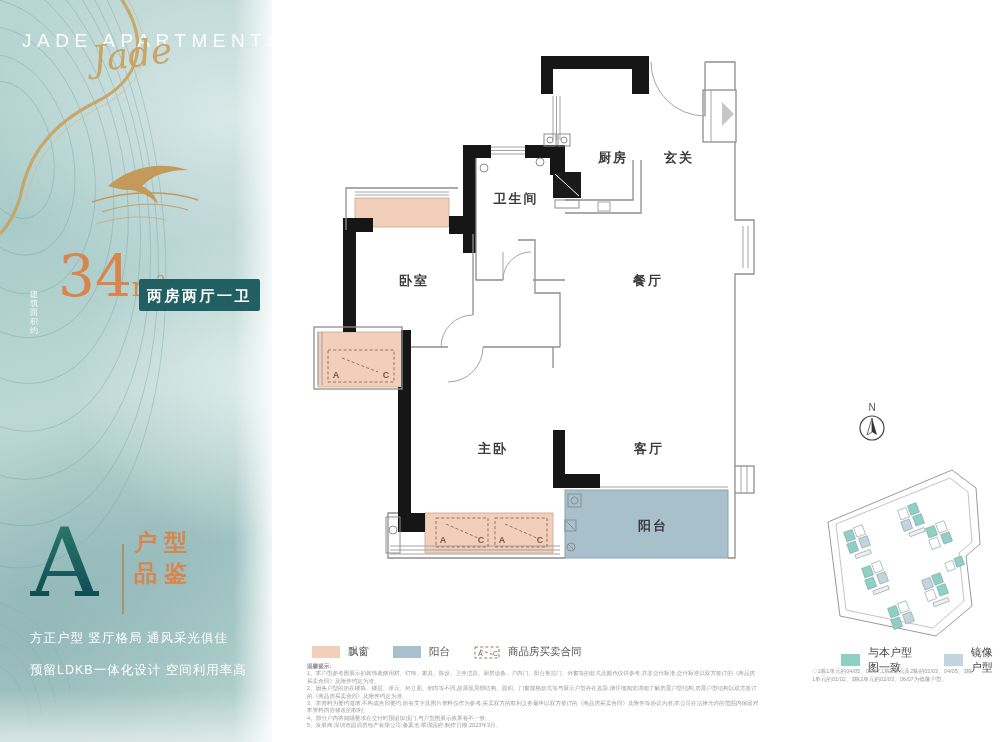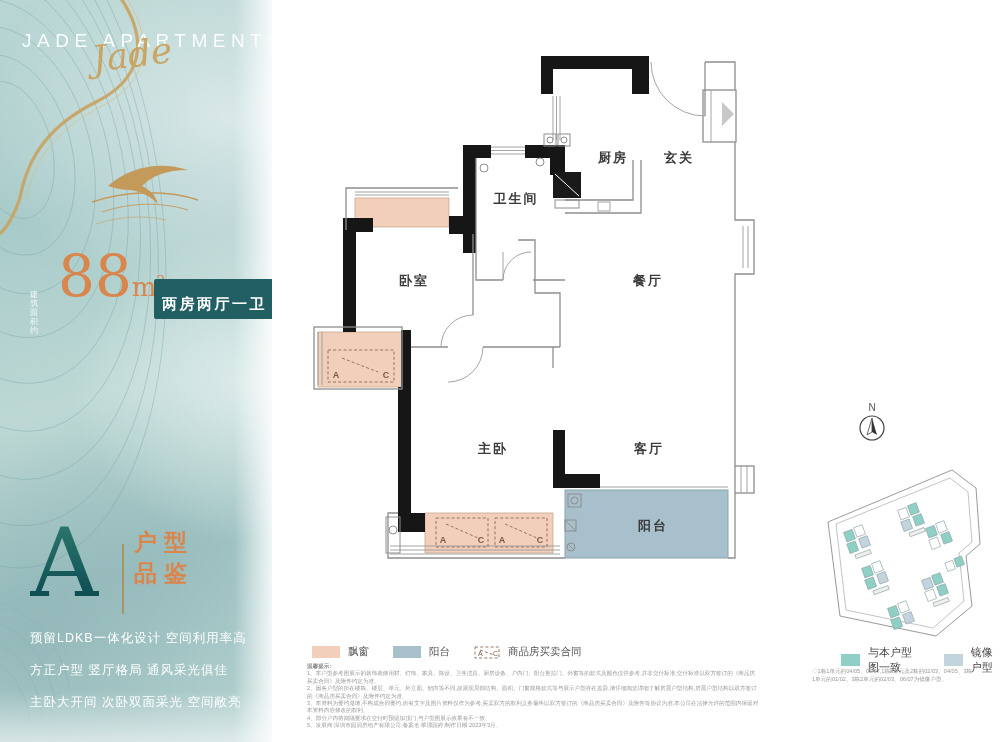--- a/index.html
+++ b/index.html
@@ -19,22 +19,22 @@
   #brand-title{position:absolute;left:22px;top:30px;width:240px;color:#fbfdfd;
       font-size:19px;font-weight:400;letter-spacing:5.5px;white-space:nowrap;}
   #brand-script{position:absolute;left:92px;top:34px;font-family:"DejaVu Serif",serif;
       font-style:italic;font-size:36px;color:#c9a360;transform:rotate(-7deg);opacity:.95;}
   #area-row{position:absolute;left:28px;top:256px;height:60px;}
   #area-prefix{position:absolute;left:2px;top:22px;color:#f6fbfa;font-size:8px;line-height:9px;letter-spacing:1px;margin-top:12px;}
   #area-num{position:absolute;left:30px;top:-14px;font-family:"DejaVu Serif",serif;
       font-size:58px;color:#d9854b;}
   #area-unit{font-size:26px;letter-spacing:0;}
   #area-unit sup{font-size:14px;}
-  #area-tag{position:absolute;left:126px;top:23px;background:#215f63;color:#fff;
-      font-size:15px;font-weight:bold;letter-spacing:2.5px;padding:16px 8px 5px;border-radius:2px;white-space:nowrap;}
+  #area-tag{position:absolute;left:111px;top:23px;background:#215f63;color:#fff;
+      font-size:15px;font-weight:bold;letter-spacing:2.5px;padding:8px 8px 5px;border-radius:2px;white-space:nowrap;}
   #unit-letter{position:absolute;left:30px;top:518px;font-family:"DejaVu Serif",serif;font-size:96px;line-height:.95;
       background:linear-gradient(180deg,#2e7a6e 0%,#0d4b52 90%);-webkit-background-clip:text;background-clip:text;color:transparent;}
   #unit-divider{position:absolute;left:122px;top:544px;width:2px;height:70px;background:#a8946a;}
   #unit-subtitle{position:absolute;left:134px;top:527px;color:#d9854b;font-size:23px;font-weight:600;
       letter-spacing:7px;line-height:31px;white-space:nowrap;}
   #features{position:absolute;left:30px;top:630px;width:235px;color:#ffffff;font-size:12.5px;
       letter-spacing:1px;font-weight:500;}
   #features .f{margin-bottom:15px;white-space:nowrap;}
   
   #plan{position:absolute;left:298px;top:50px;}
@@ -99,35 +99,34 @@
     <div class="fade"></div>
 
     <div id="brand-title">JADE APARTMENTS</div>
     <div id="brand-script">Jade</div>
 
     <div id="area-row">
       <div id="area-prefix">
         <div>建筑</div>
         <div>面积约</div>
       </div>
-      <div id="area-num"><span>88</span><span id="area-unit"><span>m</span><sup>2</sup></span></div>
+      <div id="area-num"><span>34</span><span id="area-unit"><span>m</span><sup>2</sup></span></div>
       <div id="area-tag">两房两厅一卫</div>
     </div>
 
     <div id="unit-letter">A</div>
     <div id="unit-divider"></div>
     <div id="unit-subtitle">
       <div>户型</div>
       <div>品鉴</div>
     </div>
 
     <div id="features">
+      <div class="f">方正户型  竖厅格局  通风采光俱佳</div>
       <div class="f">预留LDKB一体化设计 空间利用率高</div>
-      <div class="f">方正户型  竖厅格局  通风采光俱佳</div>
-      <div class="f">主卧大开间 次卧双面采光 空间敞亮</div>
     </div>
   </div>
 
   <svg id="plan" width="472" height="580" viewBox="0 0 472 580">
 
     <rect class="bay" x="57" y="148" width="94" height="29"></rect>
     <rect class="bay" x="20" y="282" width="84" height="55"></rect>
     <rect class="bay" x="127" y="463" width="128" height="40"></rect>
     <rect class="balc" x="267" y="440" width="163" height="68"></rect>
 

